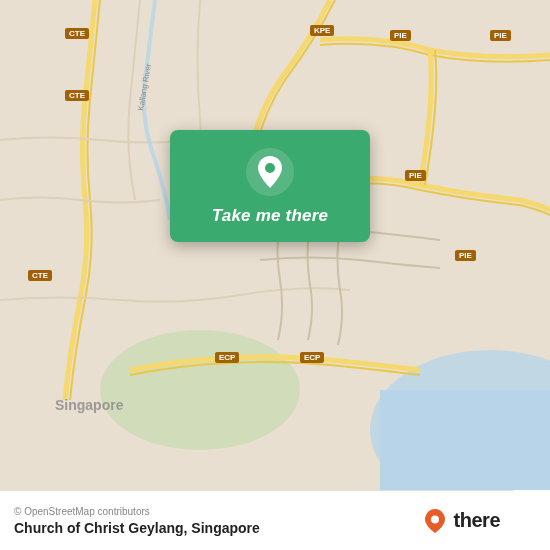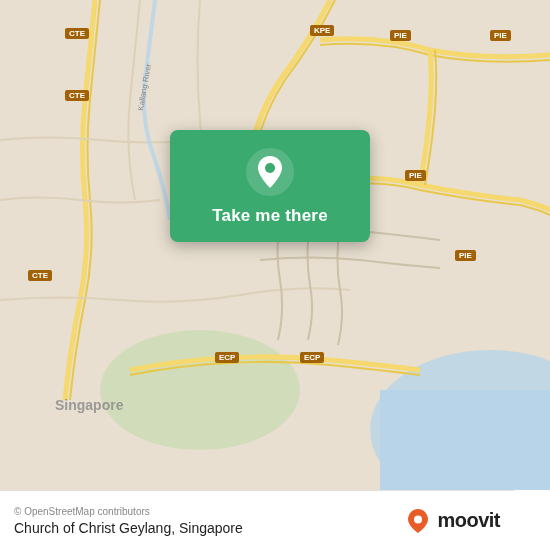--- a/index.html
+++ b/index.html
@@ -35,20 +35,21 @@
       left: 170px;
       width: 200px;
       background: #3aaa6e;
       border-radius: 8px;
       display: flex;
       flex-direction: column;
       align-items: center;
       padding: 18px 16px 16px 16px;
       box-shadow: 0 4px 16px rgba(0,0,0,0.3);
       cursor: pointer;
+      font-style: italic;
     }
 
     #popup-card .pin-icon {
       width: 48px;
       height: 48px;
       margin-bottom: 10px;
     }
 
     #popup-card .take-me-there {
       color: #fff;
@@ -75,21 +76,21 @@
     }
 
     #bottom-bar .copyright {
       font-size: 10px;
       color: #888;
       margin-bottom: 3px;
     }
 
     #bottom-bar .location-name {
       font-size: 14px;
-      font-weight: 400;
+      font-weight: 700;
       color: #222;
     }
 
     #bottom-bar .moovit-logo {
       display: flex;
       align-items: center;
       gap: 5px;
     }
 
     #bottom-bar .moovit-pin {
@@ -197,15 +198,15 @@
   <div class="left-section">
     <span class="copyright">© OpenStreetMap contributors</span>
     <span class="location-name">Church of Christ Geylang, Singapore</span>
   </div>
   <div class="moovit-logo">
 
     <svg class="moovit-pin" viewBox="0 0 28 28" xmlns="http://www.w3.org/2000/svg">
       <path d="M14 2 C8.5 2 4 6.8 4 12.5 C4 19 14 26 14 26 C14 26 24 19 24 12.5 C24 6.8 19.5 2 14 2 Z" fill="#e85c28"></path>
       <circle cx="14" cy="12.5" r="4" fill="white"></circle>
     </svg>
-    <span class="moovit-text">moovit</span>
+    <span class="moovit-text">there</span>
   </div>
 </div>
 
 </body></html>

